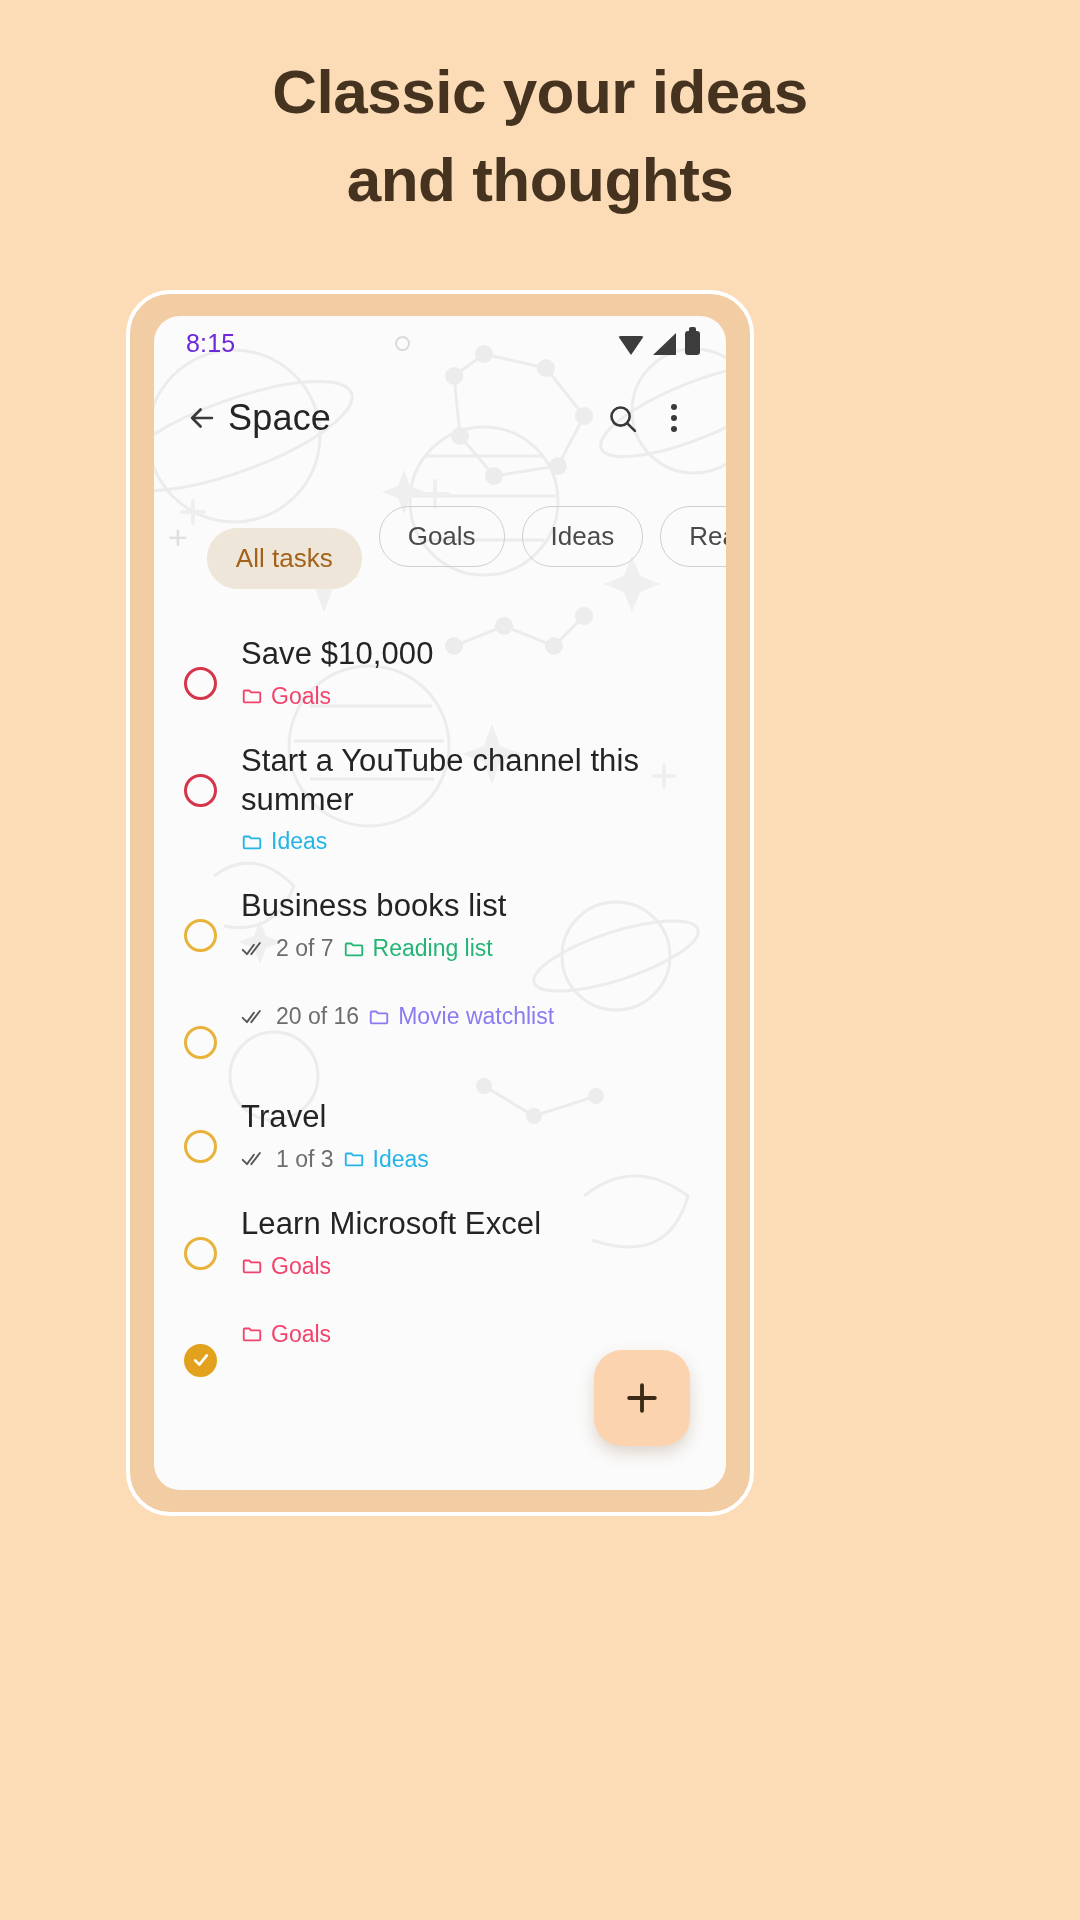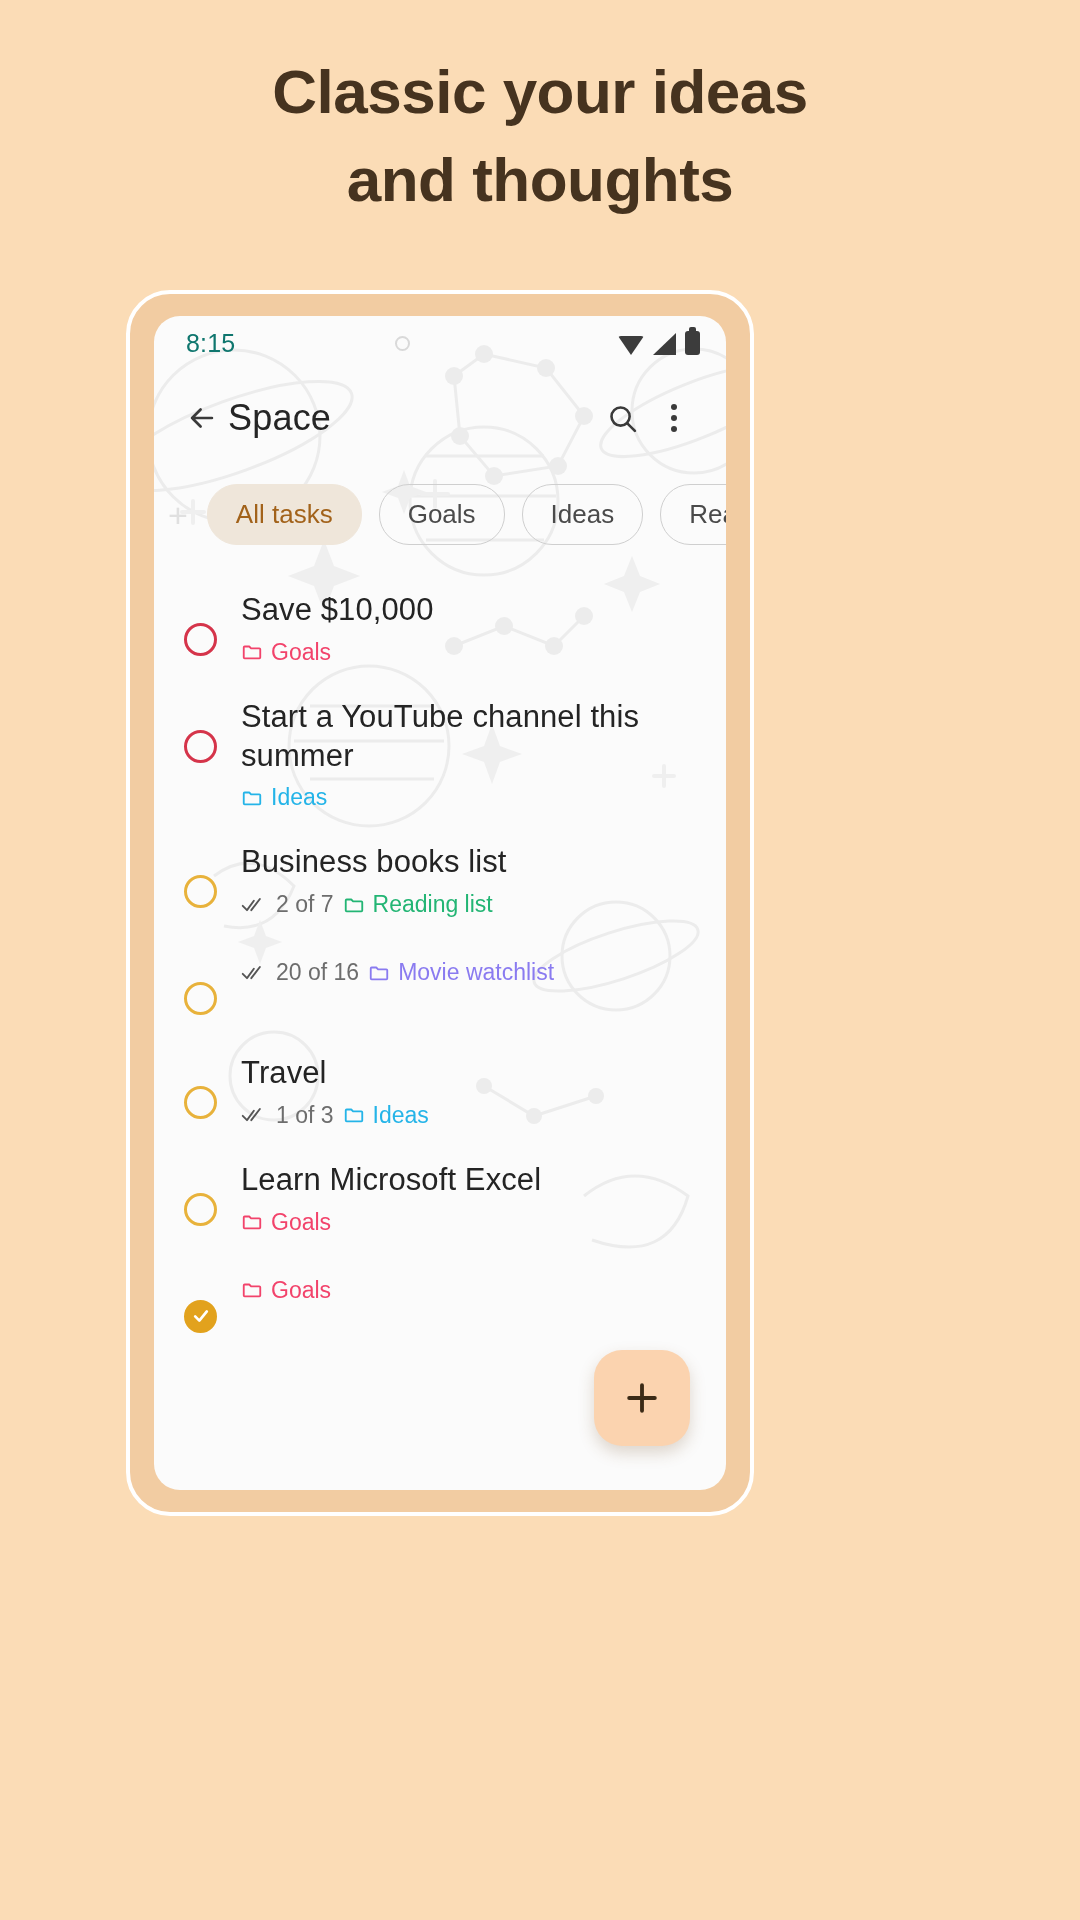--- a/index.html
+++ b/index.html
@@ -49,21 +49,21 @@
     z-index:0;
   }
 
   
   .statusbar {
     position:relative; z-index:2;
     height:54px;
     display:flex; align-items:center;
     padding:0 26px 0 32px;
   }
-  .status-time { font-size:25px; color:#0f766e; letter-spacing:0.2px; }
+  .status-time { font-size:25px; color:#6d28d9; letter-spacing:0.2px; }
   .status-cam {
     width:15px; height:15px; border-radius:50%;
     border:2px solid #D9D9D9; margin-left:160px;
   }
   .status-icons { margin-left:auto; display:flex; align-items:flex-end; gap:9px; }
   .ic-wifi {
     width:26px; height:19px;
     background:#3C3C3C;
     clip-path:polygon(0 0,100% 0,50% 100%);
     border-radius:3px 3px 0 0;
@@ -111,20 +111,21 @@
     border-radius:30px;
     padding:14px 28px;
     font-size:26px;
     color:#4A4A4A;
     background:transparent;
   }
   .chip.sel {
     background:#EFE6DA;
     border-color:#EFE6DA;
     color:#A2621A;
+    margin-top:44px;
   }
 
   
   .tasks { position:relative; z-index:2; padding:8px 0 0 0; }
   .task {
     display:flex; align-items:flex-start;
     padding:16px 26px 16px 30px;
     min-height:104px;
   }
   .tk-circle {

